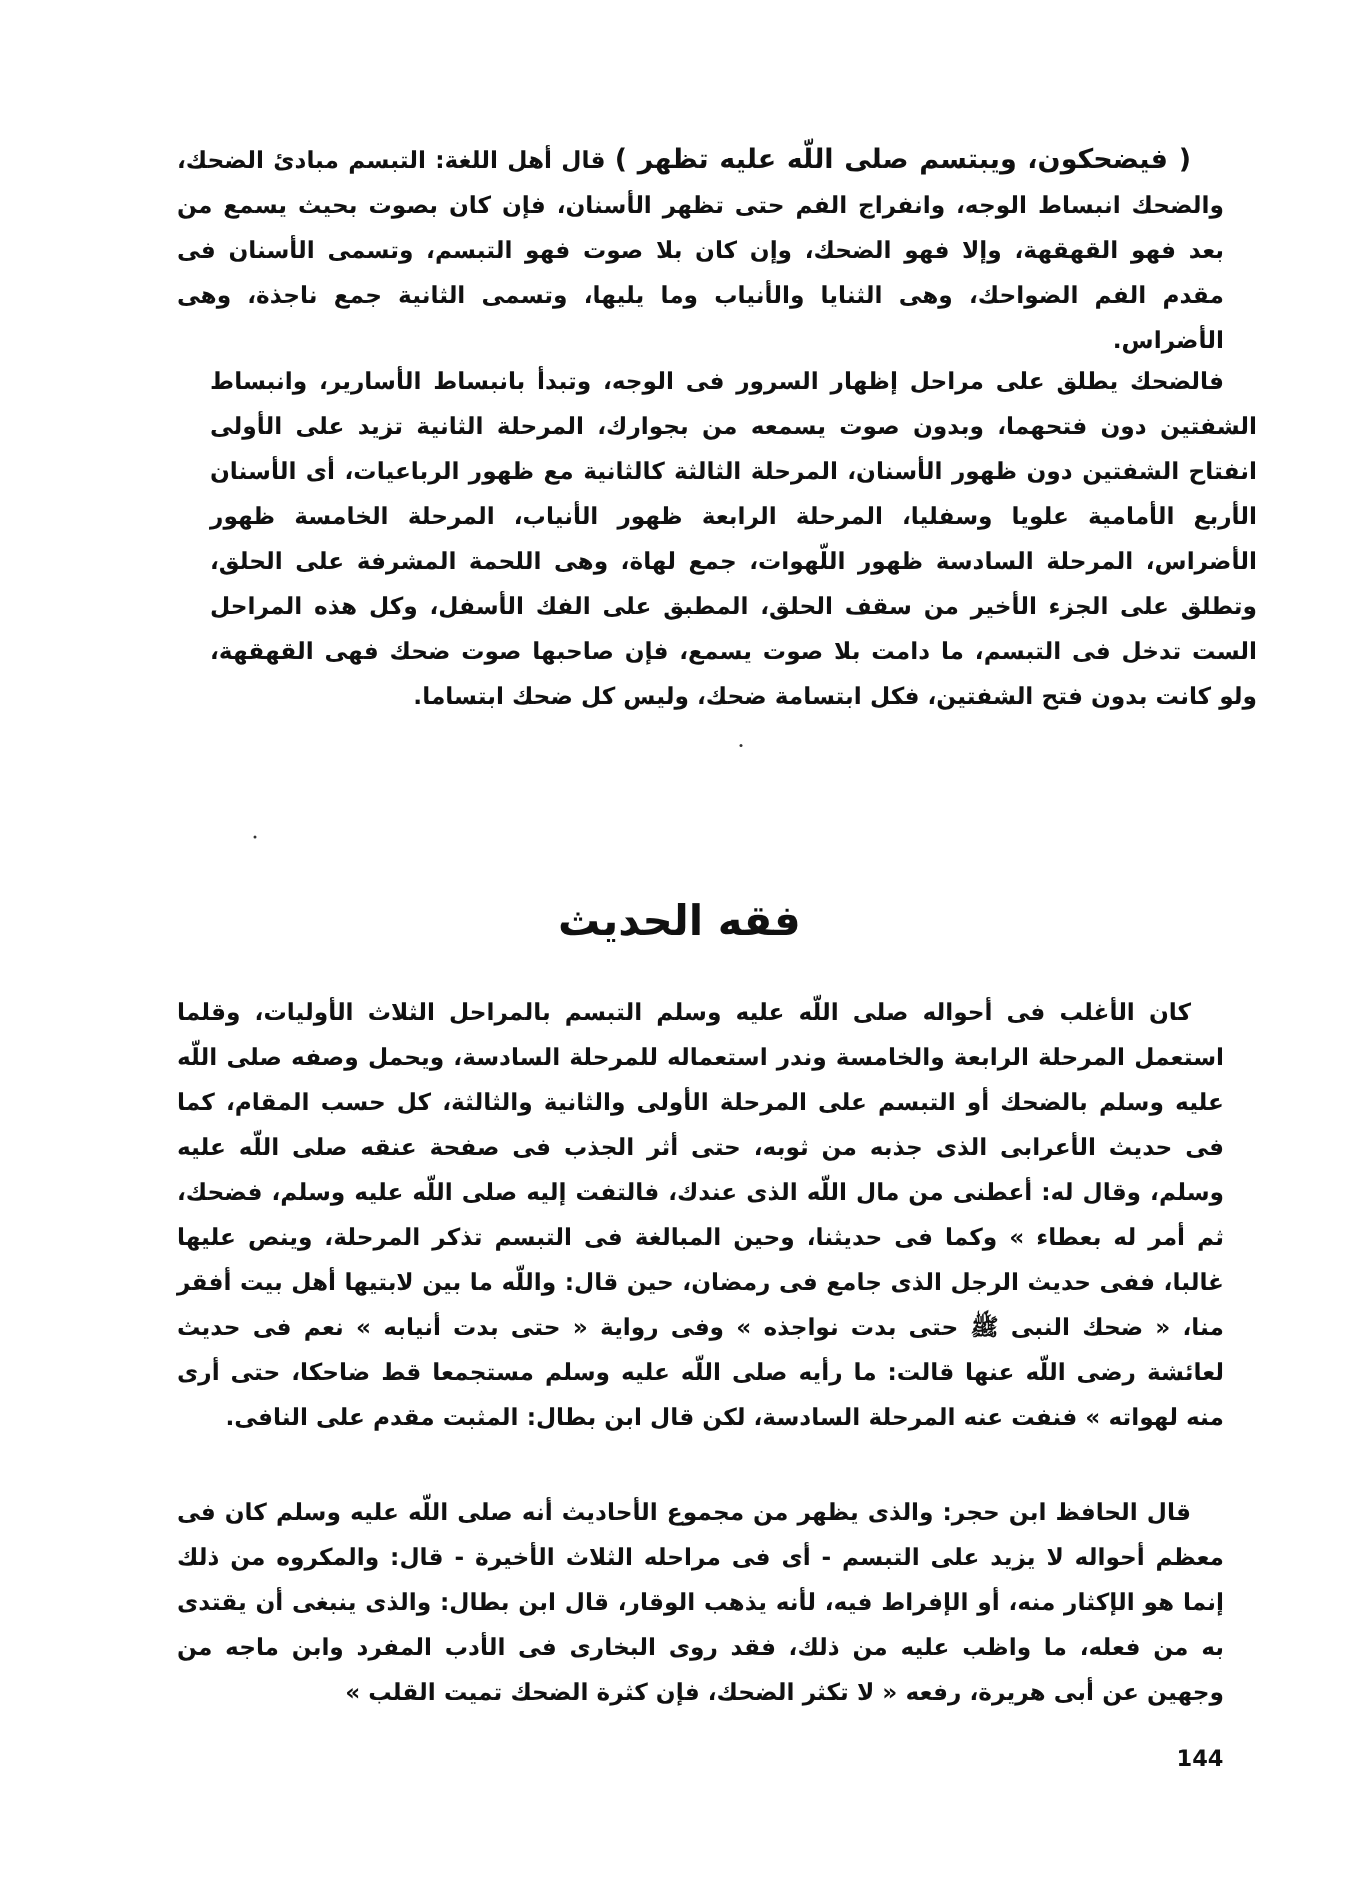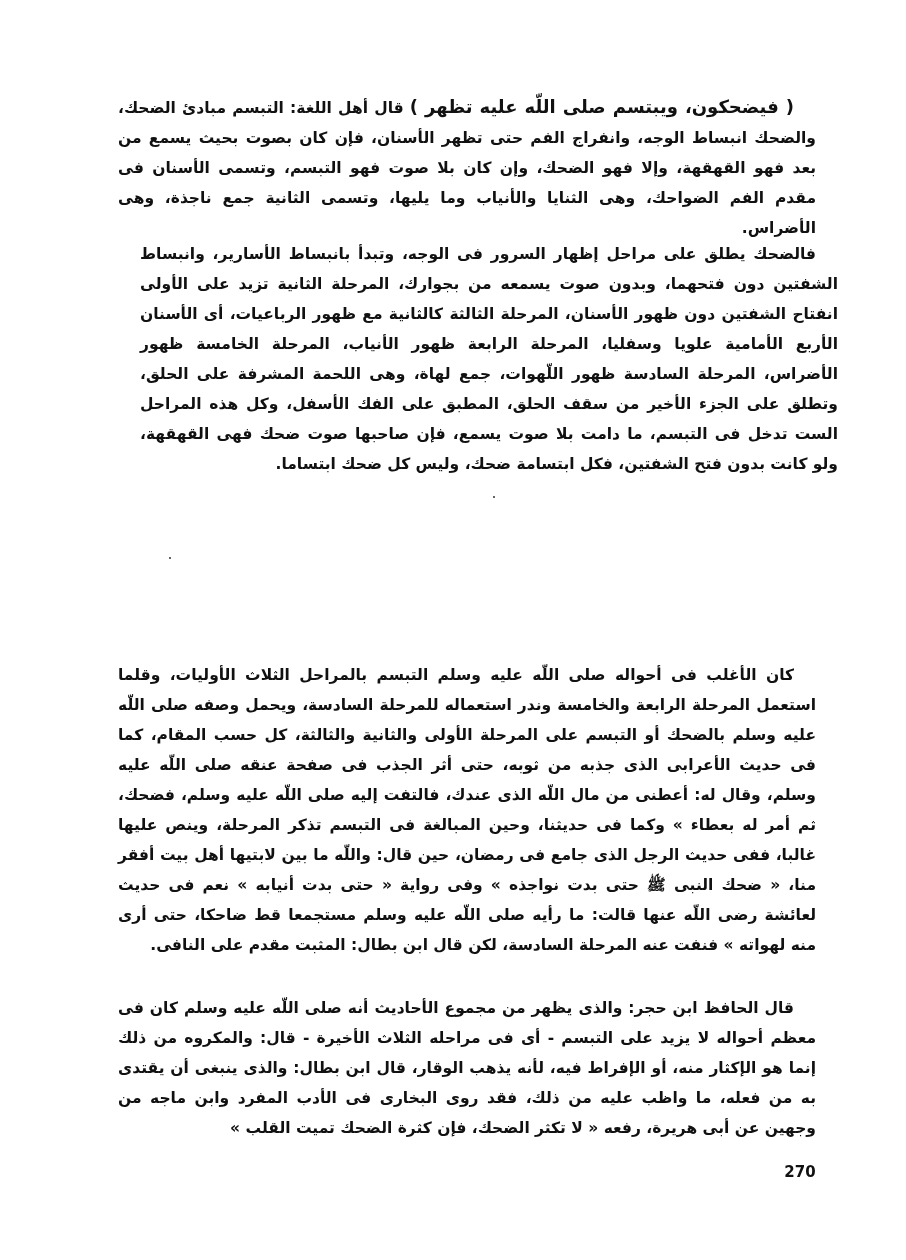--- a/index.html
+++ b/index.html
@@ -82,26 +82,27 @@
 
   <div class="text-block" id="p1">
     <p class="para"><span class="lead-bold">( فيضحكون، ويبتسم صلى اللّه عليه تظهر )</span><span> قال أهل اللغة: التبسم مبادئ الضحك، والضحك انبساط الوجه، وانفراج الفم حتى تظهر الأسنان، فإن كان بصوت بحيث يسمع من بعد فهو القهقهة، وإلا فهو الضحك، وإن كان بلا صوت فهو التبسم، وتسمى الأسنان فى مقدم الفم الضواحك، وهى الثنايا والأنياب وما يليها، وتسمى الثانية جمع ناجذة، وهى الأضراس.</span></p>
   </div>
 
   <div class="text-block" id="p2">
     <p class="para">فالضحك يطلق على مراحل إظهار السرور فى الوجه، وتبدأ بانبساط الأسارير، وانبساط الشفتين دون فتحهما، وبدون صوت يسمعه من بجوارك، المرحلة الثانية تزيد على الأولى انفتاح الشفتين دون ظهور الأسنان، المرحلة الثالثة كالثانية مع ظهور الرباعيات، أى الأسنان الأربع الأمامية علويا وسفليا، المرحلة الرابعة ظهور الأنياب، المرحلة الخامسة ظهور الأضراس، المرحلة السادسة ظهور اللّهوات، جمع لهاة، وهى اللحمة المشرفة على الحلق، وتطلق على الجزء الأخير من سقف الحلق، المطبق على الفك الأسفل، وكل هذه المراحل الست تدخل فى التبسم، ما دامت بلا صوت يسمع، فإن صاحبها صوت ضحك فهى القهقهة، ولو كانت بدون فتح الشفتين، فكل ابتسامة ضحك، وليس كل ضحك ابتساما.</p>
   </div>
 
 
+  <div class="heading">فقه الحديث</div>
 
   <div class="text-block" id="p4">
     <p class="para">كان الأغلب فى أحواله صلى اللّه عليه وسلم التبسم بالمراحل الثلاث الأوليات، وقلما استعمل المرحلة الرابعة والخامسة وندر استعماله للمرحلة السادسة، ويحمل وصفه صلى اللّه عليه وسلم بالضحك أو التبسم على المرحلة الأولى والثانية والثالثة، كل حسب المقام، كما فى حديث الأعرابى الذى جذبه من ثوبه، حتى أثر الجذب فى صفحة عنقه صلى اللّه عليه وسلم، وقال له: أعطنى من مال اللّه الذى عندك، فالتفت إليه صلى اللّه عليه وسلم، فضحك، ثم أمر له بعطاء » وكما فى حديثنا، وحين المبالغة فى التبسم تذكر المرحلة، وينص عليها غالبا، ففى حديث الرجل الذى جامع فى رمضان، حين قال: واللّه ما بين لابتيها أهل بيت أفقر منا، « ضحك النبى ﷺ حتى بدت نواجذه » وفى رواية « حتى بدت أنيابه » نعم فى حديث لعائشة رضى اللّه عنها قالت: ما رأيه صلى اللّه عليه وسلم مستجمعا قط ضاحكا، حتى أرى منه لهواته » فنفت عنه المرحلة السادسة، لكن قال ابن بطال: المثبت مقدم على النافى.</p>
   </div>
 
   <div class="text-block" id="p5">
     <p class="para">قال الحافظ ابن حجر: والذى يظهر من مجموع الأحاديث أنه صلى اللّه عليه وسلم كان فى معظم أحواله لا يزيد على التبسم - أى فى مراحله الثلاث الأخيرة - قال: والمكروه من ذلك إنما هو الإكثار منه، أو الإفراط فيه، لأنه يذهب الوقار، قال ابن بطال: والذى ينبغى أن يقتدى به من فعله، ما واظب عليه من ذلك، فقد روى البخارى فى الأدب المفرد وابن ماجه من وجهين عن أبى هريرة، رفعه « لا تكثر الضحك، فإن كثرة الضحك تميت القلب »</p>
   </div>
 
-  <div class="page-number">270</div>
+  <div class="page-number">144</div>
 
   <span class="speck" style="left:493px; top:496px;"></span>
   <span class="speck" style="left:169px; top:557px;"></span>
 </div>
 
 </body></html>

